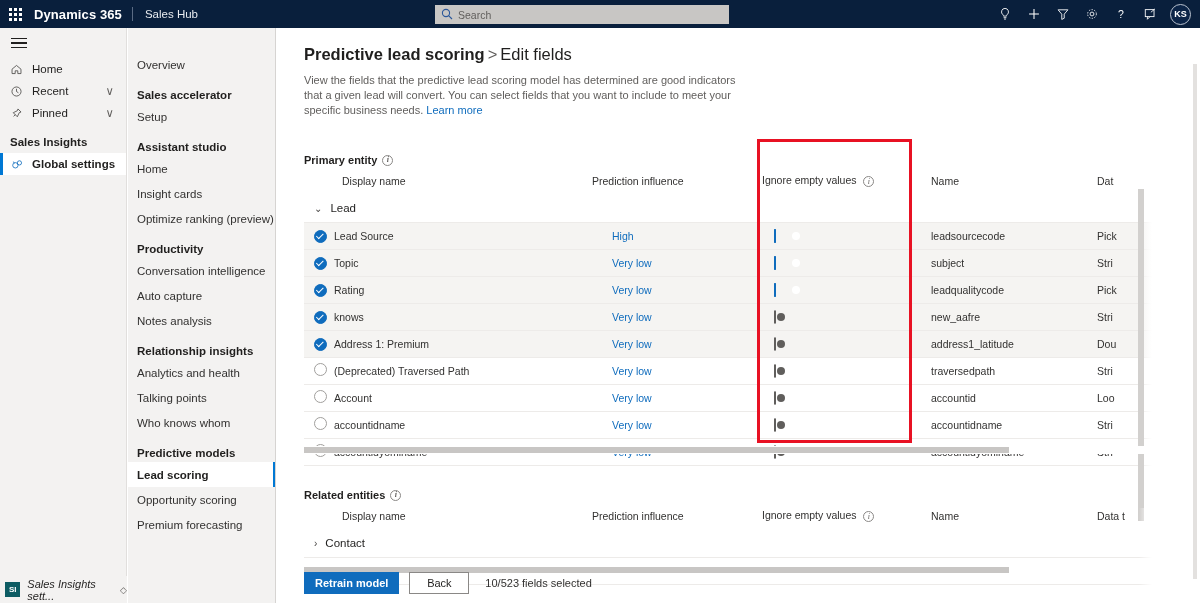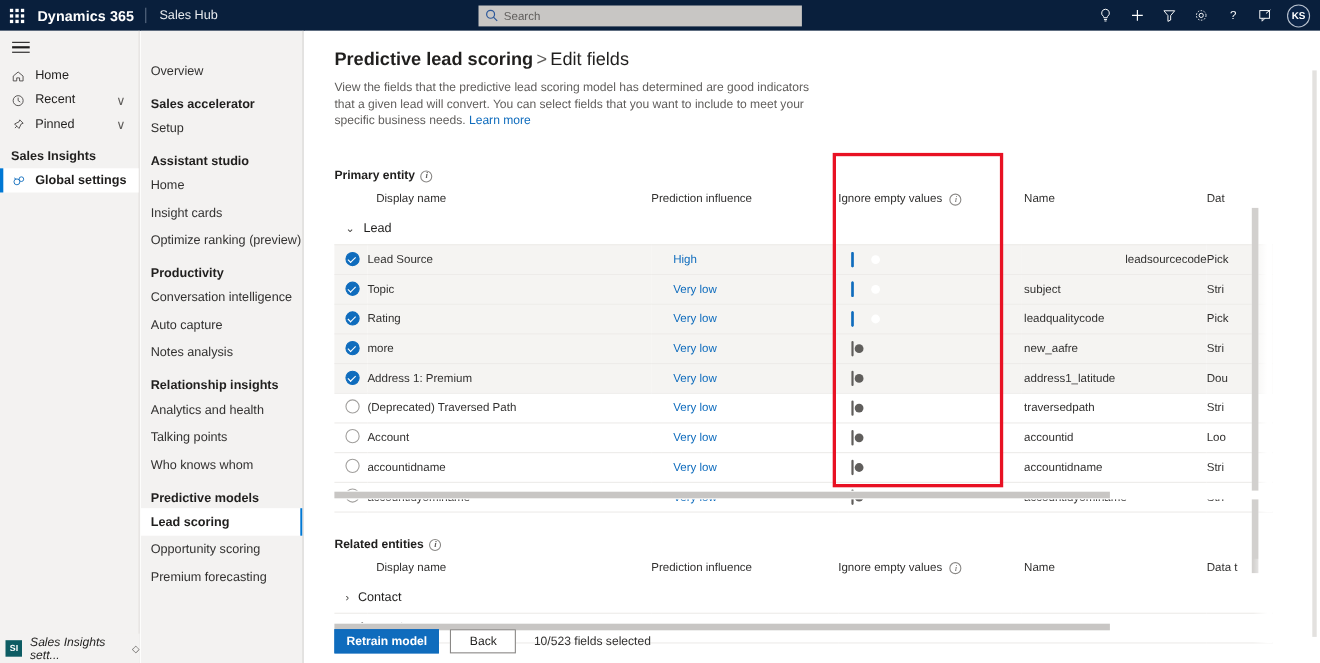--- a/index.html
+++ b/index.html
@@ -548,21 +548,21 @@
             </td>
           </tr>
 
           <tr class="shaded">
             <td><span class="rchk on">
                   <span class="tick"></span>
                 </span></td>
             <td class="cell-pad">Lead Source</td>
             <td><span class="influence-link">High</span></td>
             <td><span class="toggle on"><span class="knob"></span></span></td>
-            <td style="padding-left:2px;text-align:right;">leadsourcecode</td>
+            <td style="padding-left:2px;">leadsourcecode</td>
             <td>Pick</td>
           </tr>
 
           <tr class="shaded">
             <td><span class="rchk on">
                   <span class="tick"></span>
                 </span></td>
             <td class="cell-pad">Topic</td>
             <td><span class="influence-link">Very low</span></td>
             <td><span class="toggle on"><span class="knob"></span></span></td>
@@ -578,21 +578,21 @@
             <td><span class="influence-link">Very low</span></td>
             <td><span class="toggle on"><span class="knob"></span></span></td>
             <td style="padding-left:2px;">leadqualitycode</td>
             <td>Pick</td>
           </tr>
 
           <tr class="shaded">
             <td><span class="rchk on">
                   <span class="tick"></span>
                 </span></td>
-            <td class="cell-pad">more</td>
+            <td class="cell-pad">knows</td>
             <td><span class="influence-link">Very low</span></td>
             <td><span class="toggle"><span class="knob"></span></span></td>
             <td style="padding-left:2px;">new_aafre</td>
             <td>Stri</td>
           </tr>
 
           <tr class="shaded">
             <td><span class="rchk on">
                   <span class="tick"></span>
                 </span></td>

